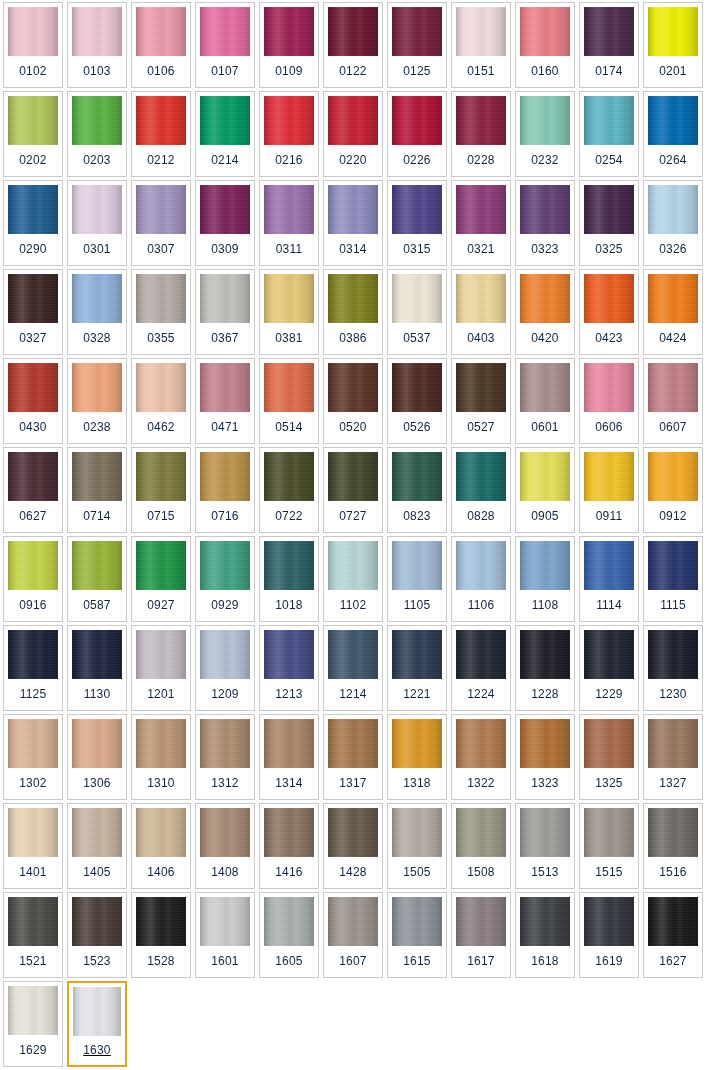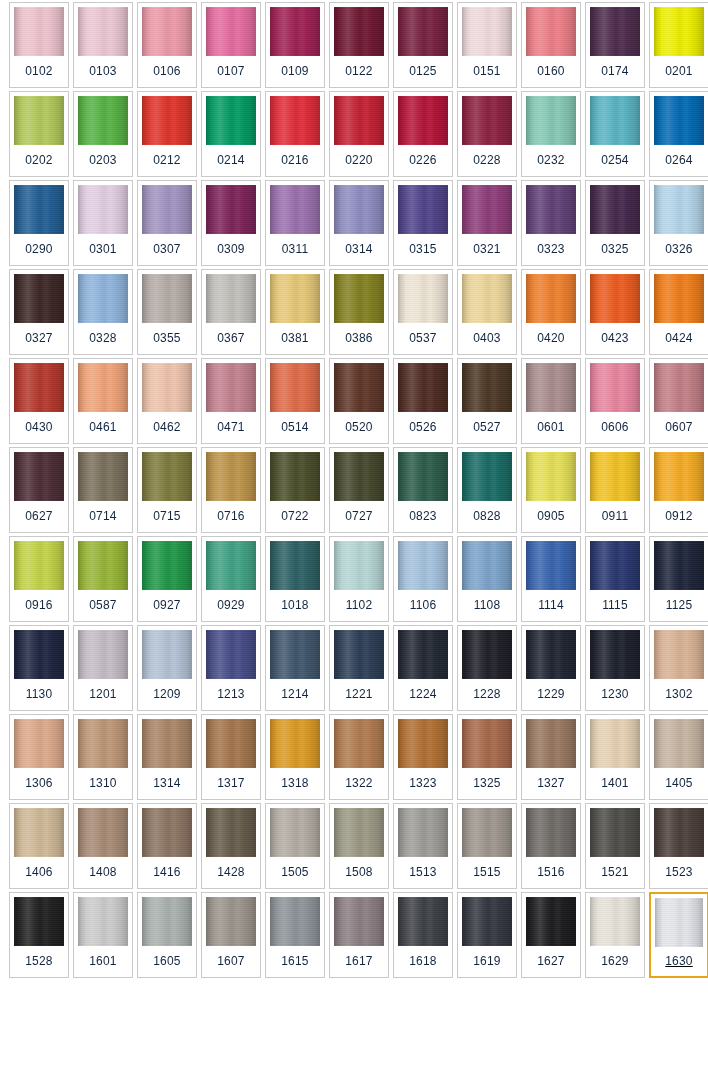--- a/index.html
+++ b/index.html
@@ -14,21 +14,21 @@
     font-family: "Liberation Sans", sans-serif;
     overflow: hidden;
   }
 
   #swatch-grid {
     display: grid;
     grid-template-columns: repeat(11, 64px);
     grid-auto-rows: 86px;
     column-gap: 0px;
     row-gap: 3px;
-    padding: 2px 0 0 9px;
+    padding: 2px 0 0 3px;
     box-sizing: border-box;
   }
 
   .swatch-card {
     width: 60px;
     height: 86px;
     box-sizing: border-box;
     background: #ffffff;
     border: 1px solid #c9c9c9;
     display: flex;
@@ -511,21 +511,21 @@
       </div>
       <div class="swatch-label">0430</div>
     </div>
     <div class="swatch-card">
       <div class="spool-wrap">
         <div class="spool" style="background-color: rgb(240, 163, 121);">
           <div class="sheen"></div>
           <div class="threads"></div>
         </div>
       </div>
-      <div class="swatch-label">0461</div>
+      <div class="swatch-label">0238</div>
     </div>
     <div class="swatch-card">
       <div class="spool-wrap">
         <div class="spool" style="background-color: rgb(238, 195, 172);">
           <div class="sheen"></div>
           <div class="threads"></div>
         </div>
       </div>
       <div class="swatch-label">0462</div>
     </div>
@@ -749,20 +749,29 @@
       <div class="spool-wrap">
         <div class="spool" style="background-color: rgb(181, 214, 212);">
           <div class="sheen"></div>
           <div class="threads"></div>
         </div>
       </div>
       <div class="swatch-label">1102</div>
     </div>
     <div class="swatch-card">
       <div class="spool-wrap">
+        <div class="spool" style="background-color: rgb(161, 188, 213);">
+          <div class="sheen"></div>
+          <div class="threads"></div>
+        </div>
+      </div>
+      <div class="swatch-label">1105</div>
+    </div>
+    <div class="swatch-card">
+      <div class="spool-wrap">
         <div class="spool" style="background-color: rgb(165, 194, 222);">
           <div class="sheen"></div>
           <div class="threads"></div>
         </div>
       </div>
       <div class="swatch-label">1106</div>
     </div>
     <div class="swatch-card">
       <div class="spool-wrap">
         <div class="spool" style="background-color: rgb(123, 163, 202);">
@@ -908,20 +917,29 @@
       <div class="swatch-label">1306</div>
     </div>
     <div class="swatch-card">
       <div class="spool-wrap">
         <div class="spool" style="background-color: rgb(189, 150, 117);">
           <div class="sheen"></div>
           <div class="threads"></div>
         </div>
       </div>
       <div class="swatch-label">1310</div>
+    </div>
+    <div class="swatch-card">
+      <div class="spool-wrap">
+        <div class="spool" style="background-color: rgb(173, 140, 111);">
+          <div class="sheen"></div>
+          <div class="threads"></div>
+        </div>
+      </div>
+      <div class="swatch-label">1312</div>
     </div>
     <div class="swatch-card">
       <div class="spool-wrap">
         <div class="spool" style="background-color: rgb(169, 133, 103);">
           <div class="sheen"></div>
           <div class="threads"></div>
         </div>
       </div>
       <div class="swatch-label">1314</div>
     </div>

